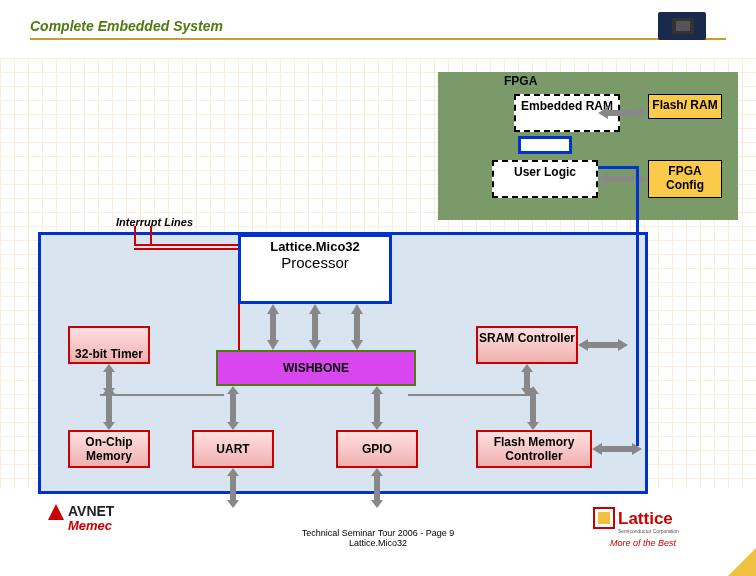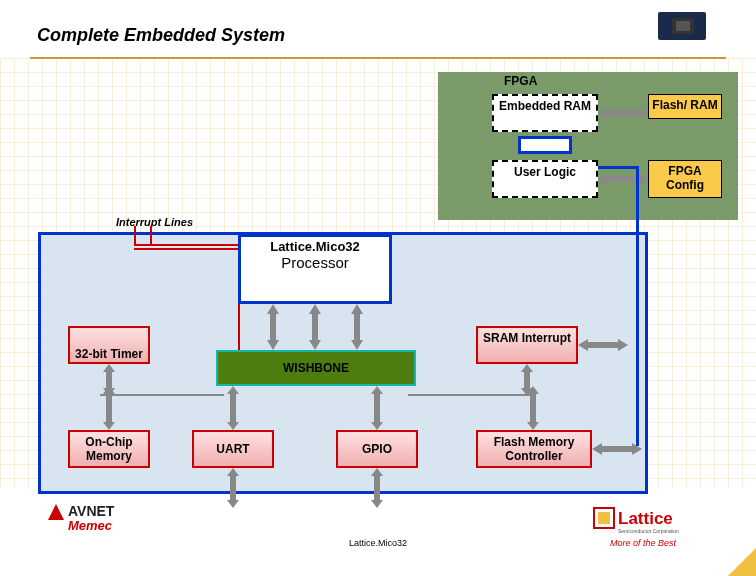--- a/index.html
+++ b/index.html
@@ -1,31 +1,31 @@
 <!DOCTYPE html>
 <html><head>
 <meta charset="utf-8">
 <style>
   * { box-sizing: border-box; }
   body { margin: 0; font-family: Arial, sans-serif; width: 756px; height: 576px; background: #fff; position: relative; overflow: hidden; }
   
   .title-bar { position: absolute; top: 18px; left: 30px; right: 30px; border-bottom: 2px solid #cc9933; padding-bottom: 4px; }
-  .title-bar h1 { font-size: 18px; font-weight: bold; font-style: italic; margin: 7px; color: #000000; }
+  .title-bar h1 { font-size: 14px; font-weight: bold; font-style: italic; margin: 0; color: #4d7c0f; }
   
   .chip-icon { position: absolute; top: 8px; right: 44px; width: 60px; height: 36px; }
   
   .grid-bg { position: absolute; top: 58px; left: 0; width: 756px; height: 430px; 
     background-image: linear-gradient(#f0d8a8 1px, transparent 1px), linear-gradient(90deg, #f0d8a8 1px, transparent 1px);
     background-size: 14px 14px; opacity: 0.4; z-index: 0; }
   
   
   .fpga-region { position: absolute; top: 72px; left: 438px; width: 300px; height: 148px; background: #7a9a6a; z-index: 1; }
   .fpga-label { position: absolute; top: 74px; left: 504px; font-size: 12px; font-weight: bold; z-index: 3; }
   
-  .embedded-ram { position: absolute; top: 94px; left: 492px; width: 106px; height: 38px; background: #fff; border: 2px dashed #000; text-align: center; font-size: 12px; font-weight: bold; padding-top: 3px; z-index: 3; }
+  .embedded-ram { position: absolute; top: 94px; left: 514px; width: 106px; height: 38px; background: #fff; border: 2px dashed #000; text-align: center; font-size: 12px; font-weight: bold; padding-top: 3px; z-index: 3; }
   .user-logic { position: absolute; top: 160px; left: 492px; width: 106px; height: 38px; background: #fff; border: 2px dashed #000; text-align: center; font-size: 12px; font-weight: bold; padding-top: 3px; z-index: 3; }
   
   .flash-ram { position: absolute; top: 94px; left: 648px; width: 74px; height: 25px; background: #fcca4a; border: 1px solid #000; text-align: center; font-size: 12px; font-weight: bold; padding-top: 3px; z-index: 3; }
   .fpga-config { position: absolute; top: 160px; left: 648px; width: 74px; height: 38px; background: #fcca4a; border: 1px solid #000; text-align: center; font-size: 12px; font-weight: bold; padding-top: 3px; z-index: 3; }
   
   
   .small-blue { position: absolute; top: 136px; left: 518px; width: 54px; height: 18px; border: 3px solid #0033cc; background: #fff; z-index: 4; }
   
   
   .system-region { position: absolute; top: 232px; left: 38px; width: 610px; height: 262px; border: 3px solid #0033cc; background: #d8e4f0; z-index: 2; }
@@ -38,21 +38,21 @@
   .int-line-h { position: absolute; top: 244px; left: 134px; width: 106px; height: 6px; border-top: 2px solid #c00; border-bottom: 2px solid #c00; z-index: 4; }
   .int-line-down { position: absolute; top: 248px; left: 238px; width: 2px; height: 106px; background: #c00; z-index: 4; }
   
   
   .processor-core { position: absolute; top: 234px; left: 238px; width: 154px; height: 70px; background: #fff; border: 3px solid #0033cc; text-align: center; font-size: 13px; font-weight: bold; padding-top: 2px; z-index: 4; }
   .processor-core .l1 { font-size: 13px; }
   .processor-core .l2 { font-size: 15px; font-weight: normal; }
   
   .timer-box { position: absolute; top: 326px; left: 68px; width: 82px; height: 38px; background: linear-gradient(#ffe0e0, #f0b0b0); border: 2px solid #c00; text-align: center; font-size: 12px; font-weight: bold; padding-top: 19px; z-index: 4; }
   
-  .wishbone { position: absolute; top: 350px; left: 216px; width: 200px; height: 36px; background: #4d7c0f; border: 2px solid #14b8a6; text-align: center; font-size: 12px; font-weight: bold; line-height: 32px; z-index: 4; }
+  .wishbone { position: absolute; top: 350px; left: 216px; width: 200px; height: 36px; background: #d946ef; border: 2px solid #4d7c0f; text-align: center; font-size: 12px; font-weight: bold; line-height: 32px; z-index: 4; }
   
   .sram-ctrl { position: absolute; top: 326px; left: 476px; width: 102px; height: 38px; background: linear-gradient(#ffe0e0, #f0b0b0); border: 2px solid #c00; text-align: center; font-size: 12px; font-weight: bold; padding-top: 3px; z-index: 4; }
   
   .onchip-mem { position: absolute; top: 430px; left: 68px; width: 82px; height: 38px; background: linear-gradient(#ffe0e0, #f0b0b0); border: 2px solid #c00; text-align: center; font-size: 12px; font-weight: bold; padding-top: 3px; z-index: 4; }
   
   .uart-box { position: absolute; top: 430px; left: 192px; width: 82px; height: 38px; background: linear-gradient(#ffe0e0, #f0b0b0); border: 2px solid #c00; text-align: center; font-size: 12px; font-weight: bold; line-height: 34px; z-index: 4; }
   
   .gpio-box { position: absolute; top: 430px; left: 336px; width: 82px; height: 38px; background: linear-gradient(#ffe0e0, #f0b0b0); border: 2px solid #c00; text-align: center; font-size: 12px; font-weight: bold; line-height: 34px; z-index: 4; }
   
   .flash-ctrl { position: absolute; top: 430px; left: 476px; width: 116px; height: 38px; background: linear-gradient(#ffe0e0, #f0b0b0); border: 2px solid #c00; text-align: center; font-size: 12px; font-weight: bold; padding-top: 3px; z-index: 4; }
@@ -110,21 +110,21 @@
 <div class="int-line-h"></div>
 <div class="int-line-down"></div>
 
 <div class="processor-core">
   <div class="l1">Lattice.Mico32</div>
   <div class="l2">Processor</div>
 </div>
 
 <div class="timer-box">32-bit Timer</div>
 <div class="wishbone">WISHBONE</div>
-<div class="sram-ctrl">SRAM Interrupt</div>
+<div class="sram-ctrl">SRAM Controller</div>
 <div class="onchip-mem">On-Chip Memory</div>
 <div class="uart-box">UART</div>
 <div class="gpio-box">GPIO</div>
 <div class="flash-ctrl">Flash Memory Controller</div>
 
 <svg class="dbl-arrow-v" style="top:304px; left:264px;" width="18" height="46">
     <polygon points="9,0 3,10 6,10 6,36 3,36 9,46 15,36 12,36 12,10 15,10" fill="#888"></polygon>
   </svg>
 <svg class="dbl-arrow-v" style="top:304px; left:306px;" width="18" height="46">
     <polygon points="9,0 3,10 6,10 6,36 3,36 9,46 15,36 12,36 12,10 15,10" fill="#888"></polygon>
@@ -168,20 +168,21 @@
     <polygon points="9,0 3,8 6,8 6,32 3,32 9,40 15,32 12,32 12,8 15,8" fill="#888"></polygon>
   </svg>
 <svg class="dbl-arrow-v" style="top:468px; left:368px;" width="18" height="40">
     <polygon points="9,0 3,8 6,8 6,32 3,32 9,40 15,32 12,32 12,8 15,8" fill="#888"></polygon>
   </svg>
 
 <div style="position:absolute; top:166px; left:636px; width:3px; height:280px; background:#0033cc; z-index:3;"></div>
 <div style="position:absolute; top:166px; left:598px; width:40px; height:3px; background:#0033cc; z-index:3;"></div>
 
 <div class="footer-text">
+  <div>Technical Seminar Tour 2006 - Page 9</div>
   <div>Lattice.Mico32</div>
 </div>
 
 <div class="avnet-logo">
   <svg width="110" height="34" viewBox="0 0 110 34">
     <polygon points="4,20 12,4 20,20" fill="#c00"></polygon>
     <text x="24" y="16" font-size="14" font-weight="bold" fill="#222">AVNET</text>
     <text x="24" y="30" font-size="13" font-weight="bold" font-style="italic" fill="#c00">Memec</text>
   </svg>
 </div>

